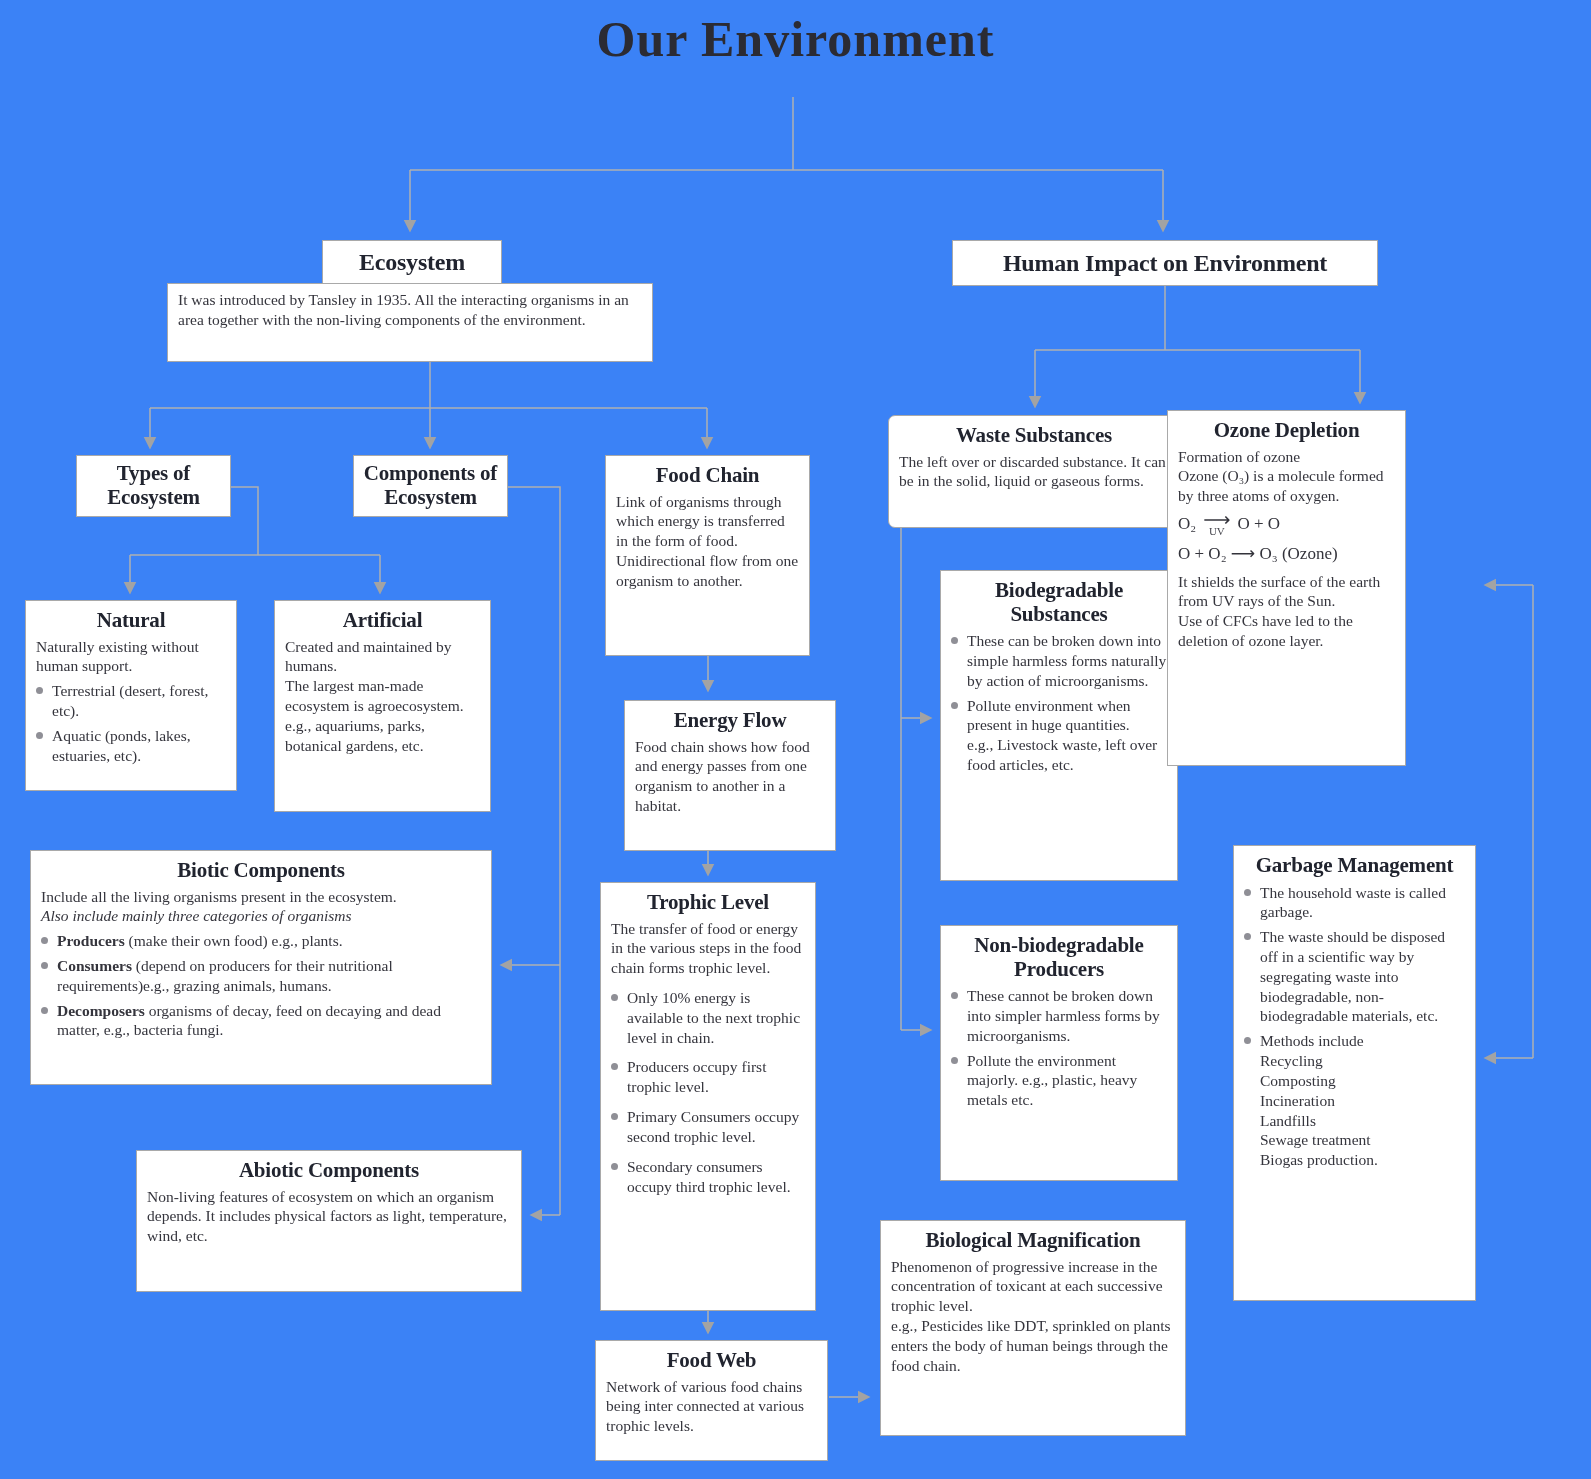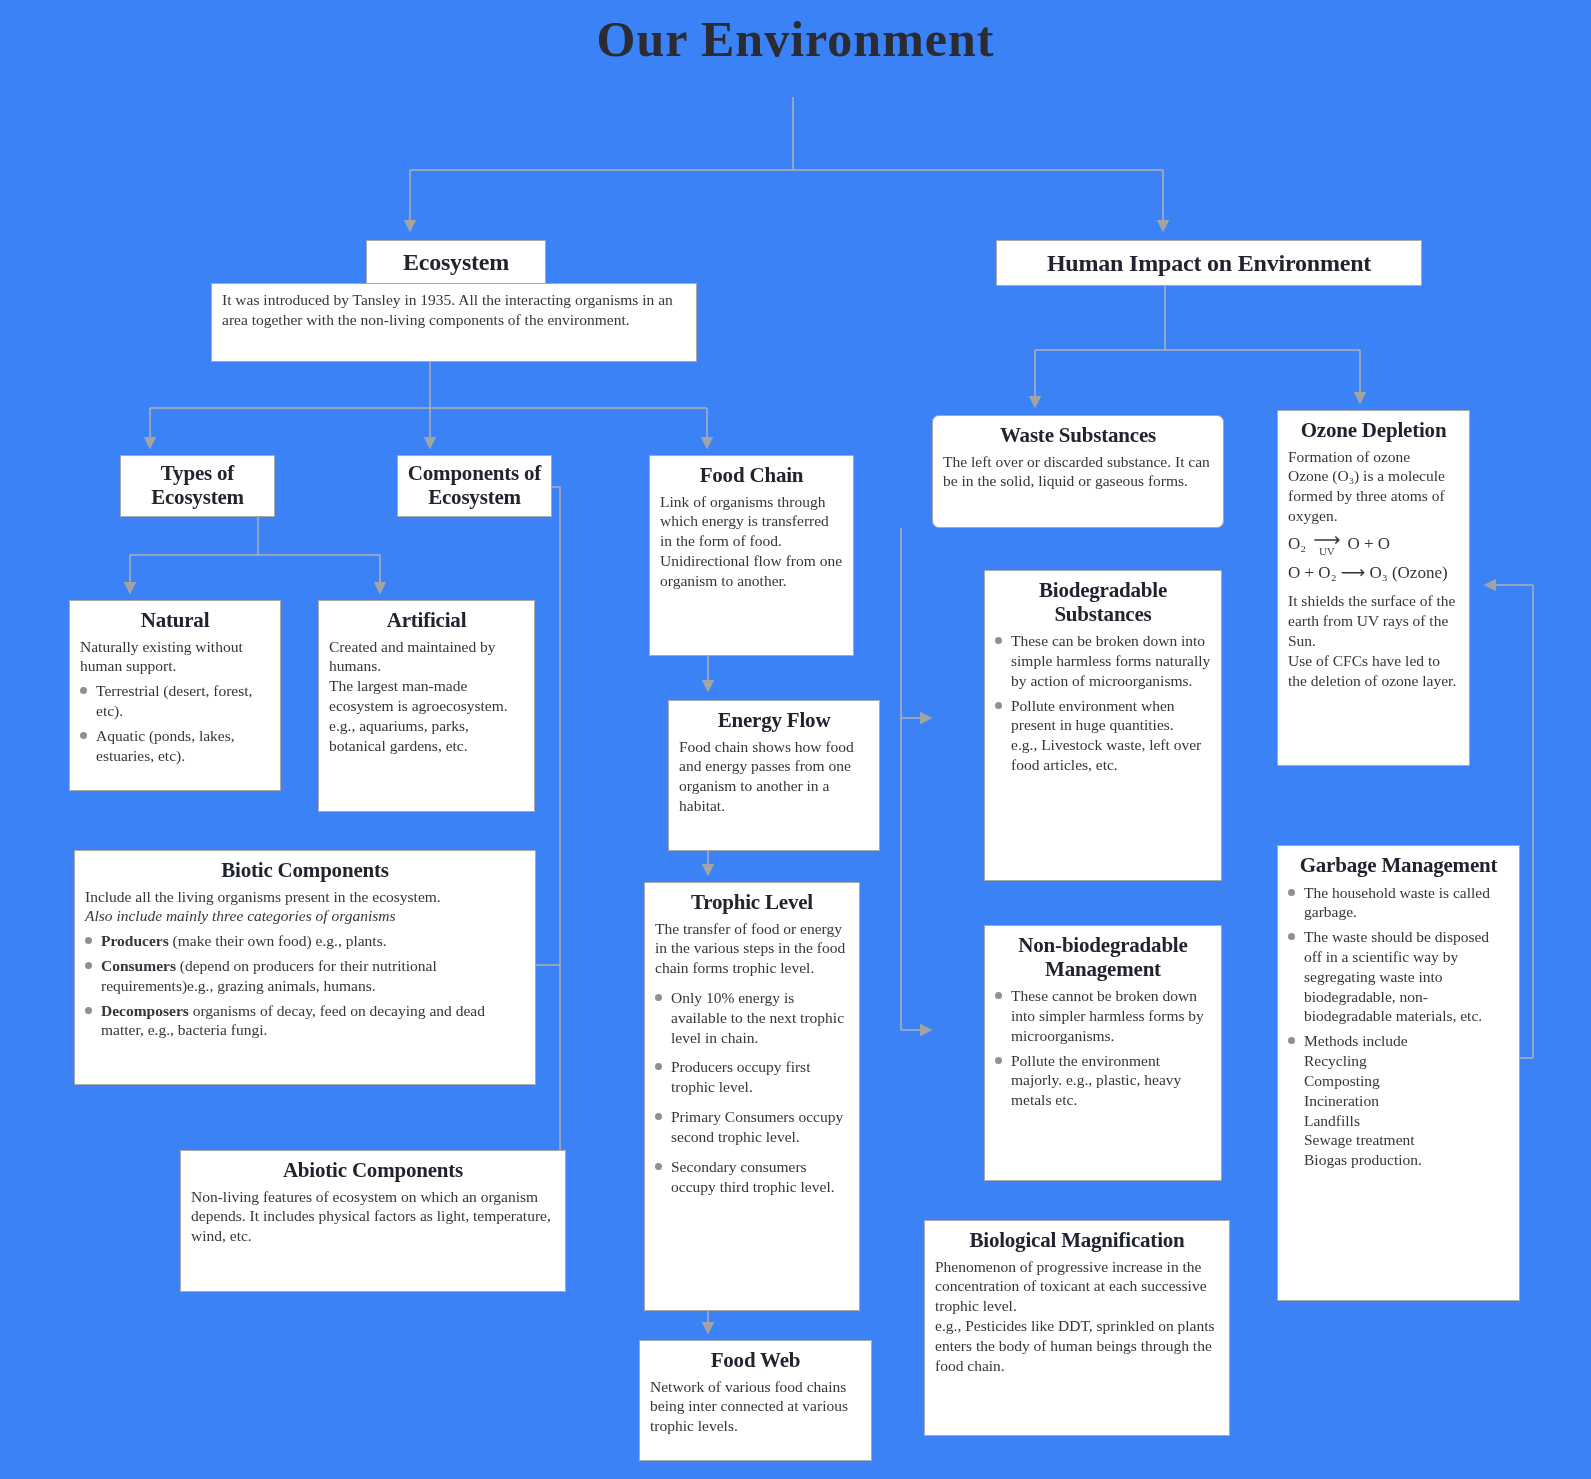--- a/index.html
+++ b/index.html
@@ -10,21 +10,21 @@
   }
   .main-title {
     position:absolute; top:10px; left:0; right:0;
     text-align:center; font-size:50px; font-weight:bold;
     color:#2b2b33; letter-spacing:1px;
   }
   .connectors { position:absolute; left:0; top:0; }
   .node {
     position:absolute; box-sizing:border-box;
     border:1.6px solid #a9a9a9; background:#ffffff;
-    padding:6px 10px; color:#35353d;margin-left:44px;
+    padding:6px 10px; color:#35353d;
   }
   .label-node { display:flex; align-items:center; justify-content:center; padding:4px 8px; }
   .node-title {
     font-weight:bold; text-align:center; font-size:21px; line-height:1.12;
     color:#21242f; letter-spacing:-0.2px; margin:2px 0 4px 0;
   }
   .big-title { font-size:24px; }
   .node-text { font-size:15.5px; line-height:1.28; white-space:pre-line; }
   .italic { font-style:italic; }
   .bullet { display:flex; gap:9px; margin-top:5px; font-size:15.5px; line-height:1.28; }
@@ -200,32 +200,32 @@
       <span class="btext">These can be broken down into simple harmless forms naturally by action of microorganisms.</span>
     </div>
     <div class="bullet">
       <span class="dot"></span>
       <span class="btext">Pollute environment when present in huge quantities.
 e.g., Livestock waste, left over food articles, etc.</span>
     </div>
   </div>
 
   <div class="node" style="left:940px; top:925px; width:238px; height:256px;">
-    <div class="node-title">Non-biodegradable Management</div>
+    <div class="node-title">Non-biodegradable Producers</div>
     <div class="bullet">
       <span class="dot"></span>
       <span class="btext">These cannot be broken down into simpler harmless forms by microorganisms.</span>
     </div>
     <div class="bullet">
       <span class="dot"></span>
       <span class="btext">Pollute the environment majorly. e.g., plastic, heavy metals etc.</span>
     </div>
   </div>
 
-  <div class="node" style="left:1233px; top:410px; width:193px; height:356px;">
+  <div class="node" style="left:1167px; top:410px; width:239px; height:356px;">
     <div class="node-title">Ozone Depletion</div>
     <div class="node-text">Formation of ozone
 Ozone (O₃) is a molecule formed by three atoms of oxygen.</div>
     <div class="formula">
       <span>O₂</span>
       <span class="arrow-stack">
         <span class="arrow-glyph">⟶</span>
         <span class="uv-label">UV</span>
       </span>
       <span>O + O</span>

